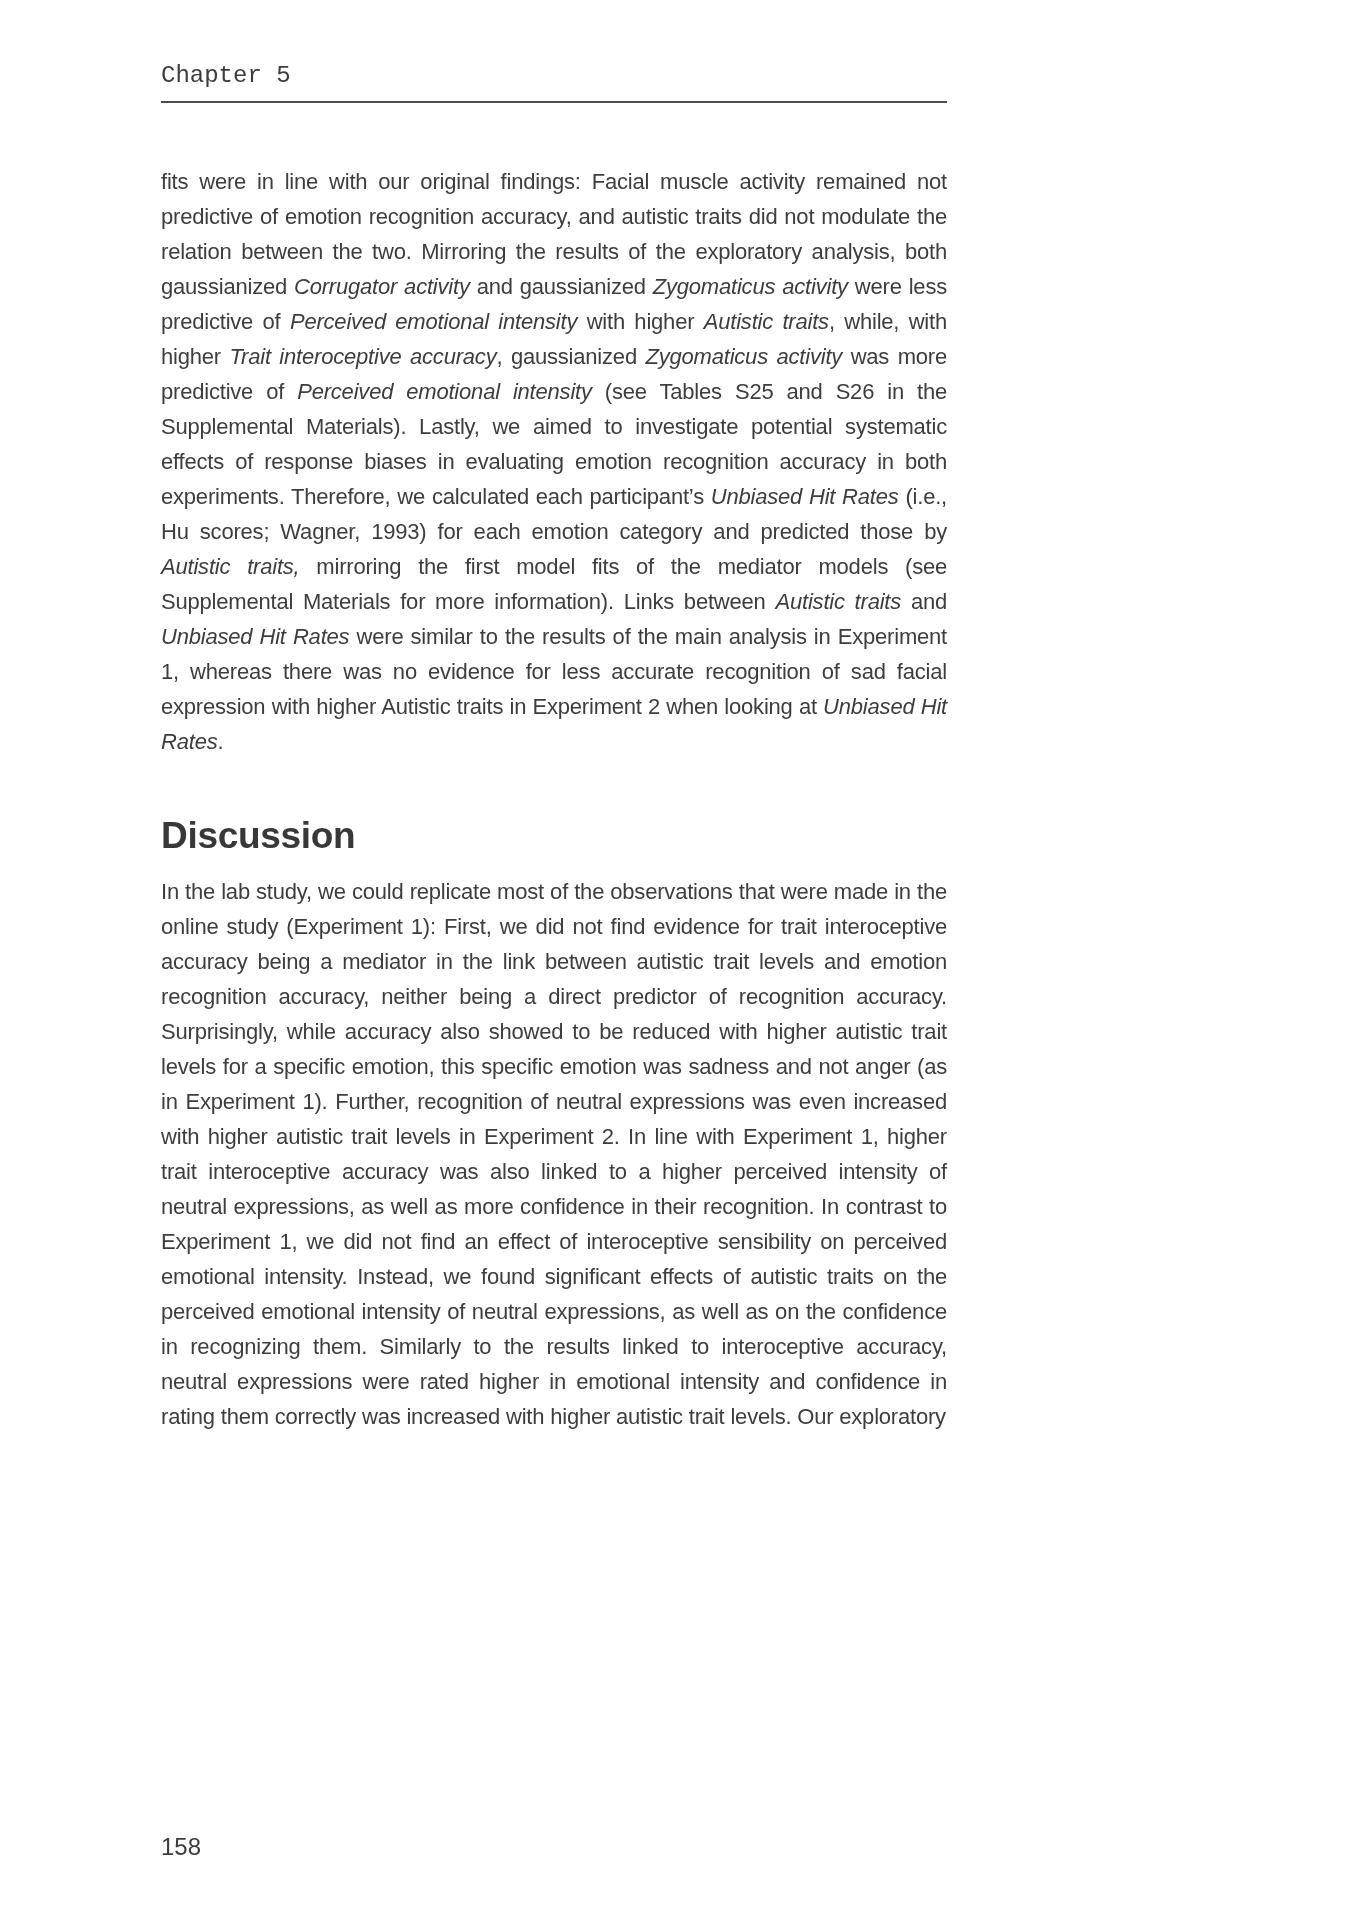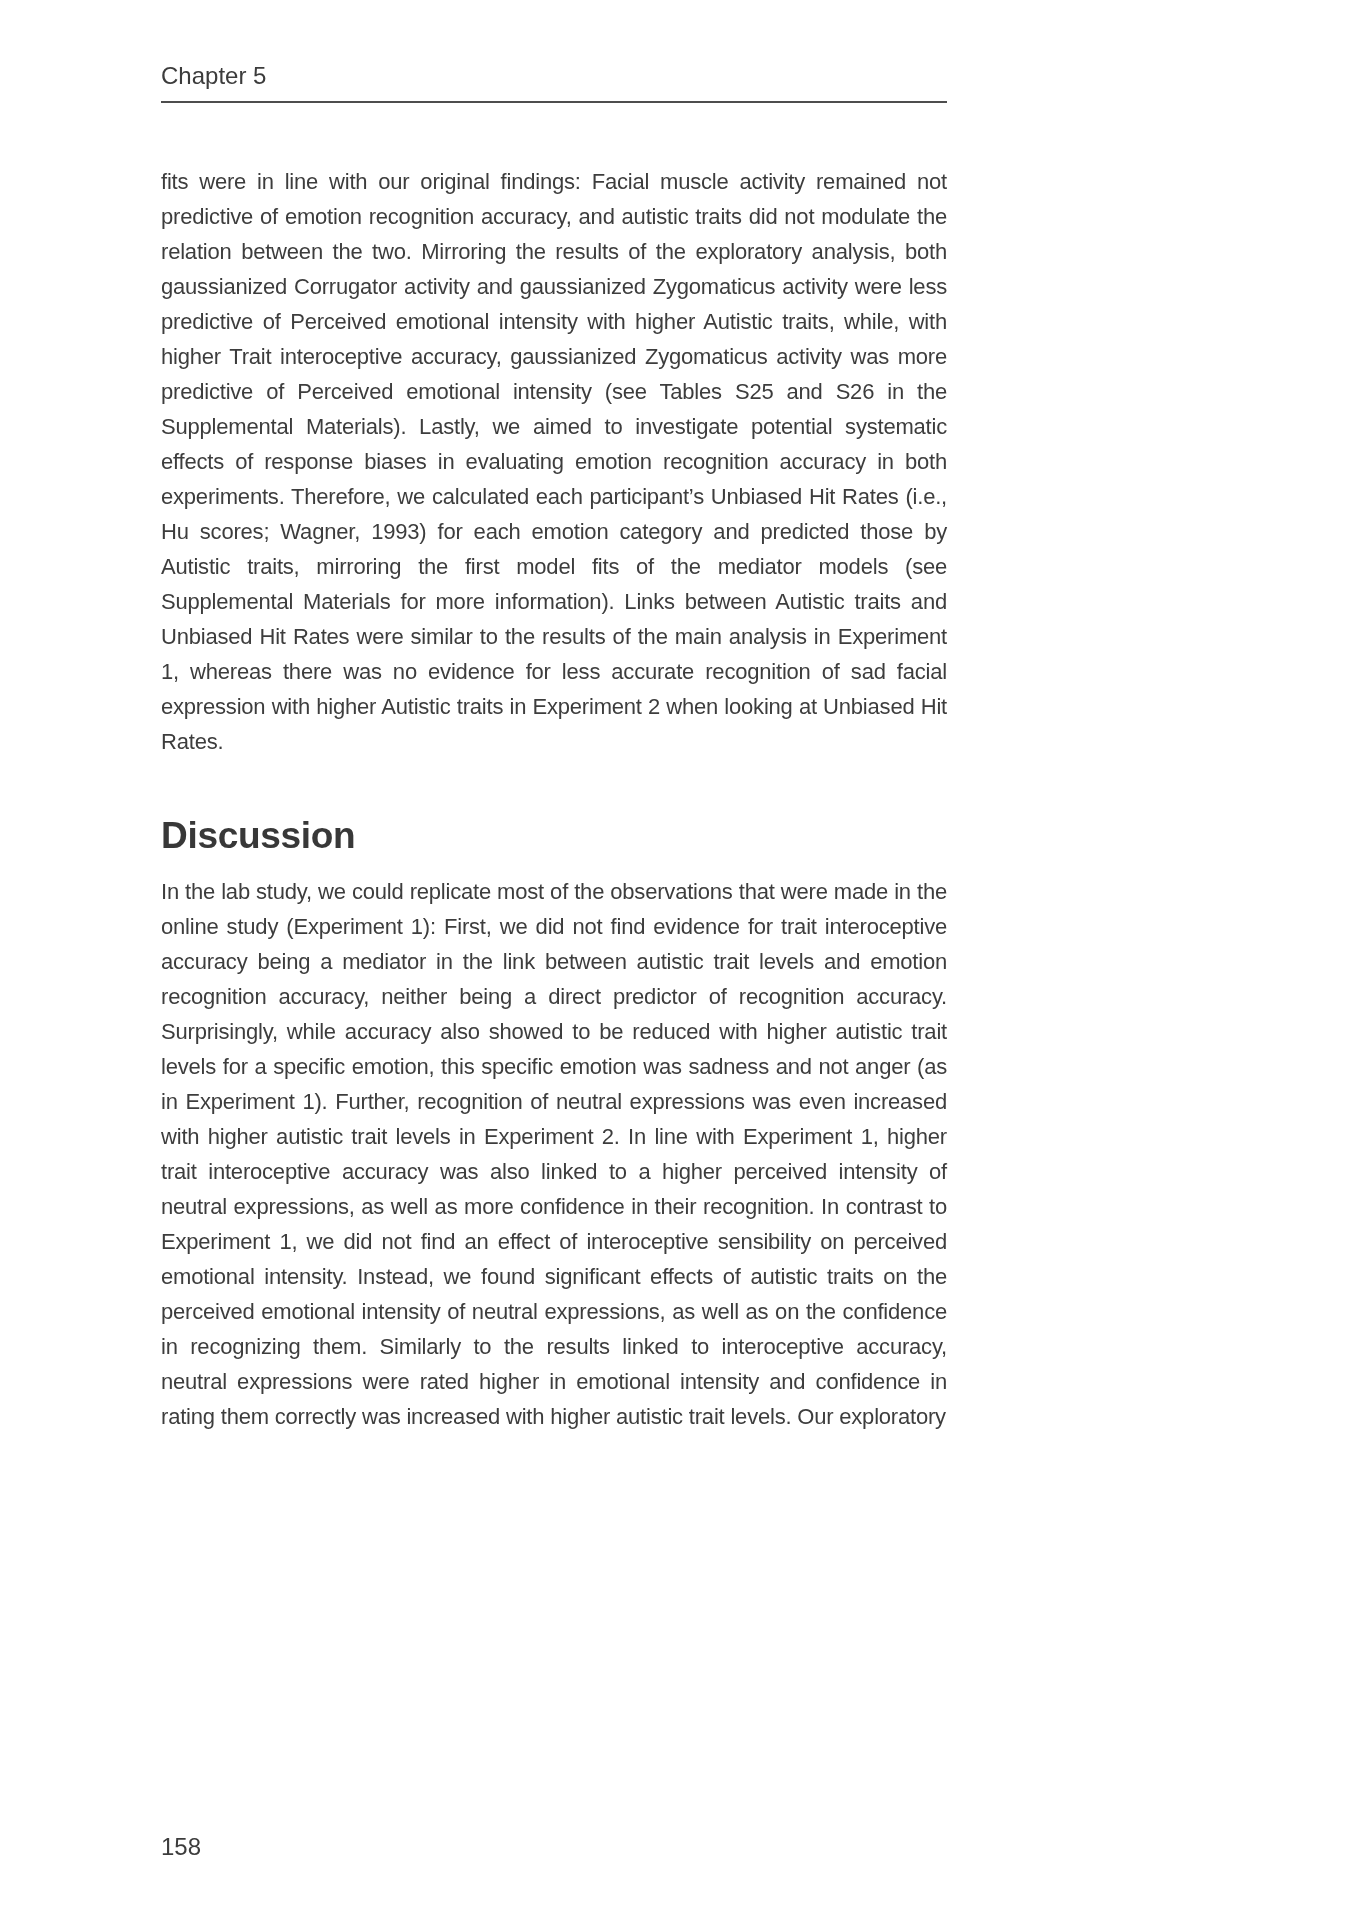--- a/index.html
+++ b/index.html
@@ -23,20 +23,21 @@
   .page-header {
     position: absolute;
     left: 161px;
     top: 62px;
     width: 786px;
   }
   .chapter-label {
     font-size: 24px;
     line-height: 28px;
     color: #3c3c3c;
+    font-family: Liberation Mono, monospace;
   }
   .header-rule {
     margin-top: 11px;
     width: 100%;
     height: 2px;
     background: #4d4d4d;
   }
   .content {
     position: absolute;
     left: 161px;
@@ -45,20 +46,21 @@
   }
   .body-paragraph {
     margin: 0;
     font-size: 22px;
     line-height: 35px;
     letter-spacing: -0.2px;
     text-align: justify;
     color: #3d3d3d;
   }
   .italic {
+    font-style: italic;
   }
   .section-heading {
     margin: 56px 0 17px 0;
     font-size: 37px;
     line-height: 42px;
     font-weight: bold;
     color: #383838;
     letter-spacing: -0.3px;
   }
   .page-footer {

